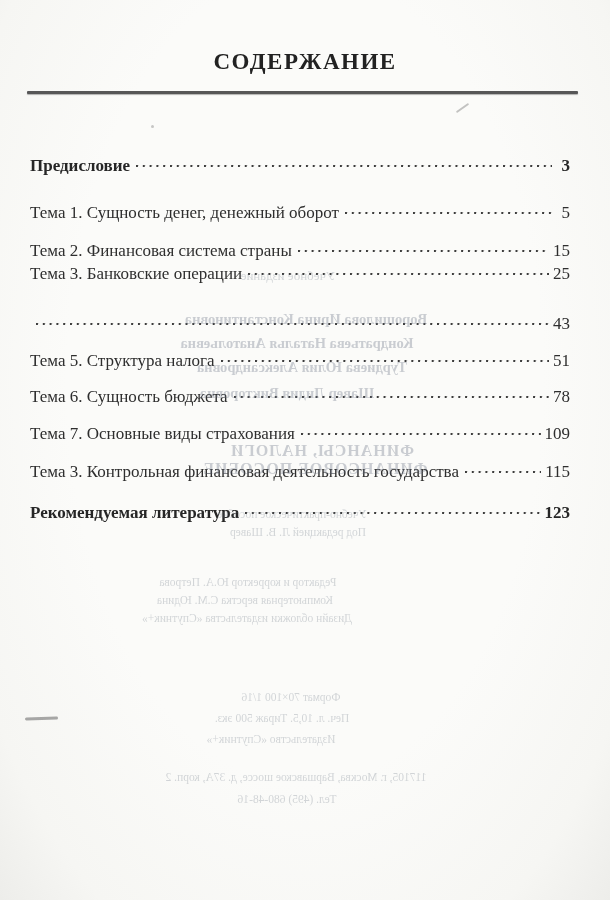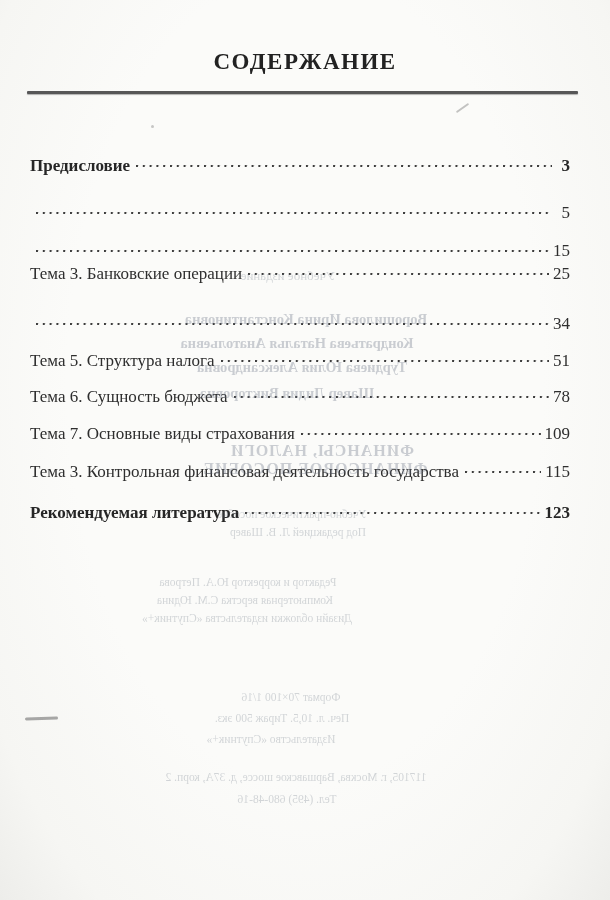--- a/index.html
+++ b/index.html
@@ -71,35 +71,37 @@
   <div class="doc-title">СОДЕРЖАНИЕ</div>
   <div class="rule"></div>
 
   <div class="toc">
     <div class="toc-row bold" style="top:152px">
       <span class="lbl">Предисловие</span>
       <span class="leader"></span>
       <span class="pg">3</span>
     </div>
     <div class="toc-row" style="top:199px">
+      <span class="lbl">Тема 1. Сущность денег, денежный оборот</span>
       <span class="leader"></span>
       <span class="pg">5</span>
     </div>
     <div class="toc-row" style="top:237px">
+      <span class="lbl">Тема 2. Финансовая система страны</span>
       <span class="leader"></span>
       <span class="pg">15</span>
     </div>
     <div class="toc-row" style="top:260px">
       <span class="lbl">Тема 3. Банковские операции</span>
       <span class="leader"></span>
       <span class="pg">25</span>
     </div>
     <div class="toc-row" style="top:310px">
       <span class="leader"></span>
-      <span class="pg">34</span>
+      <span class="pg">43</span>
     </div>
     <div class="toc-row" style="top:347px">
       <span class="lbl">Тема 5. Структура налога</span>
       <span class="leader"></span>
       <span class="pg">51</span>
     </div>
     <div class="toc-row" style="top:383px">
       <span class="lbl">Тема 6. Сущность бюджета</span>
       <span class="leader"></span>
       <span class="pg">78</span>

